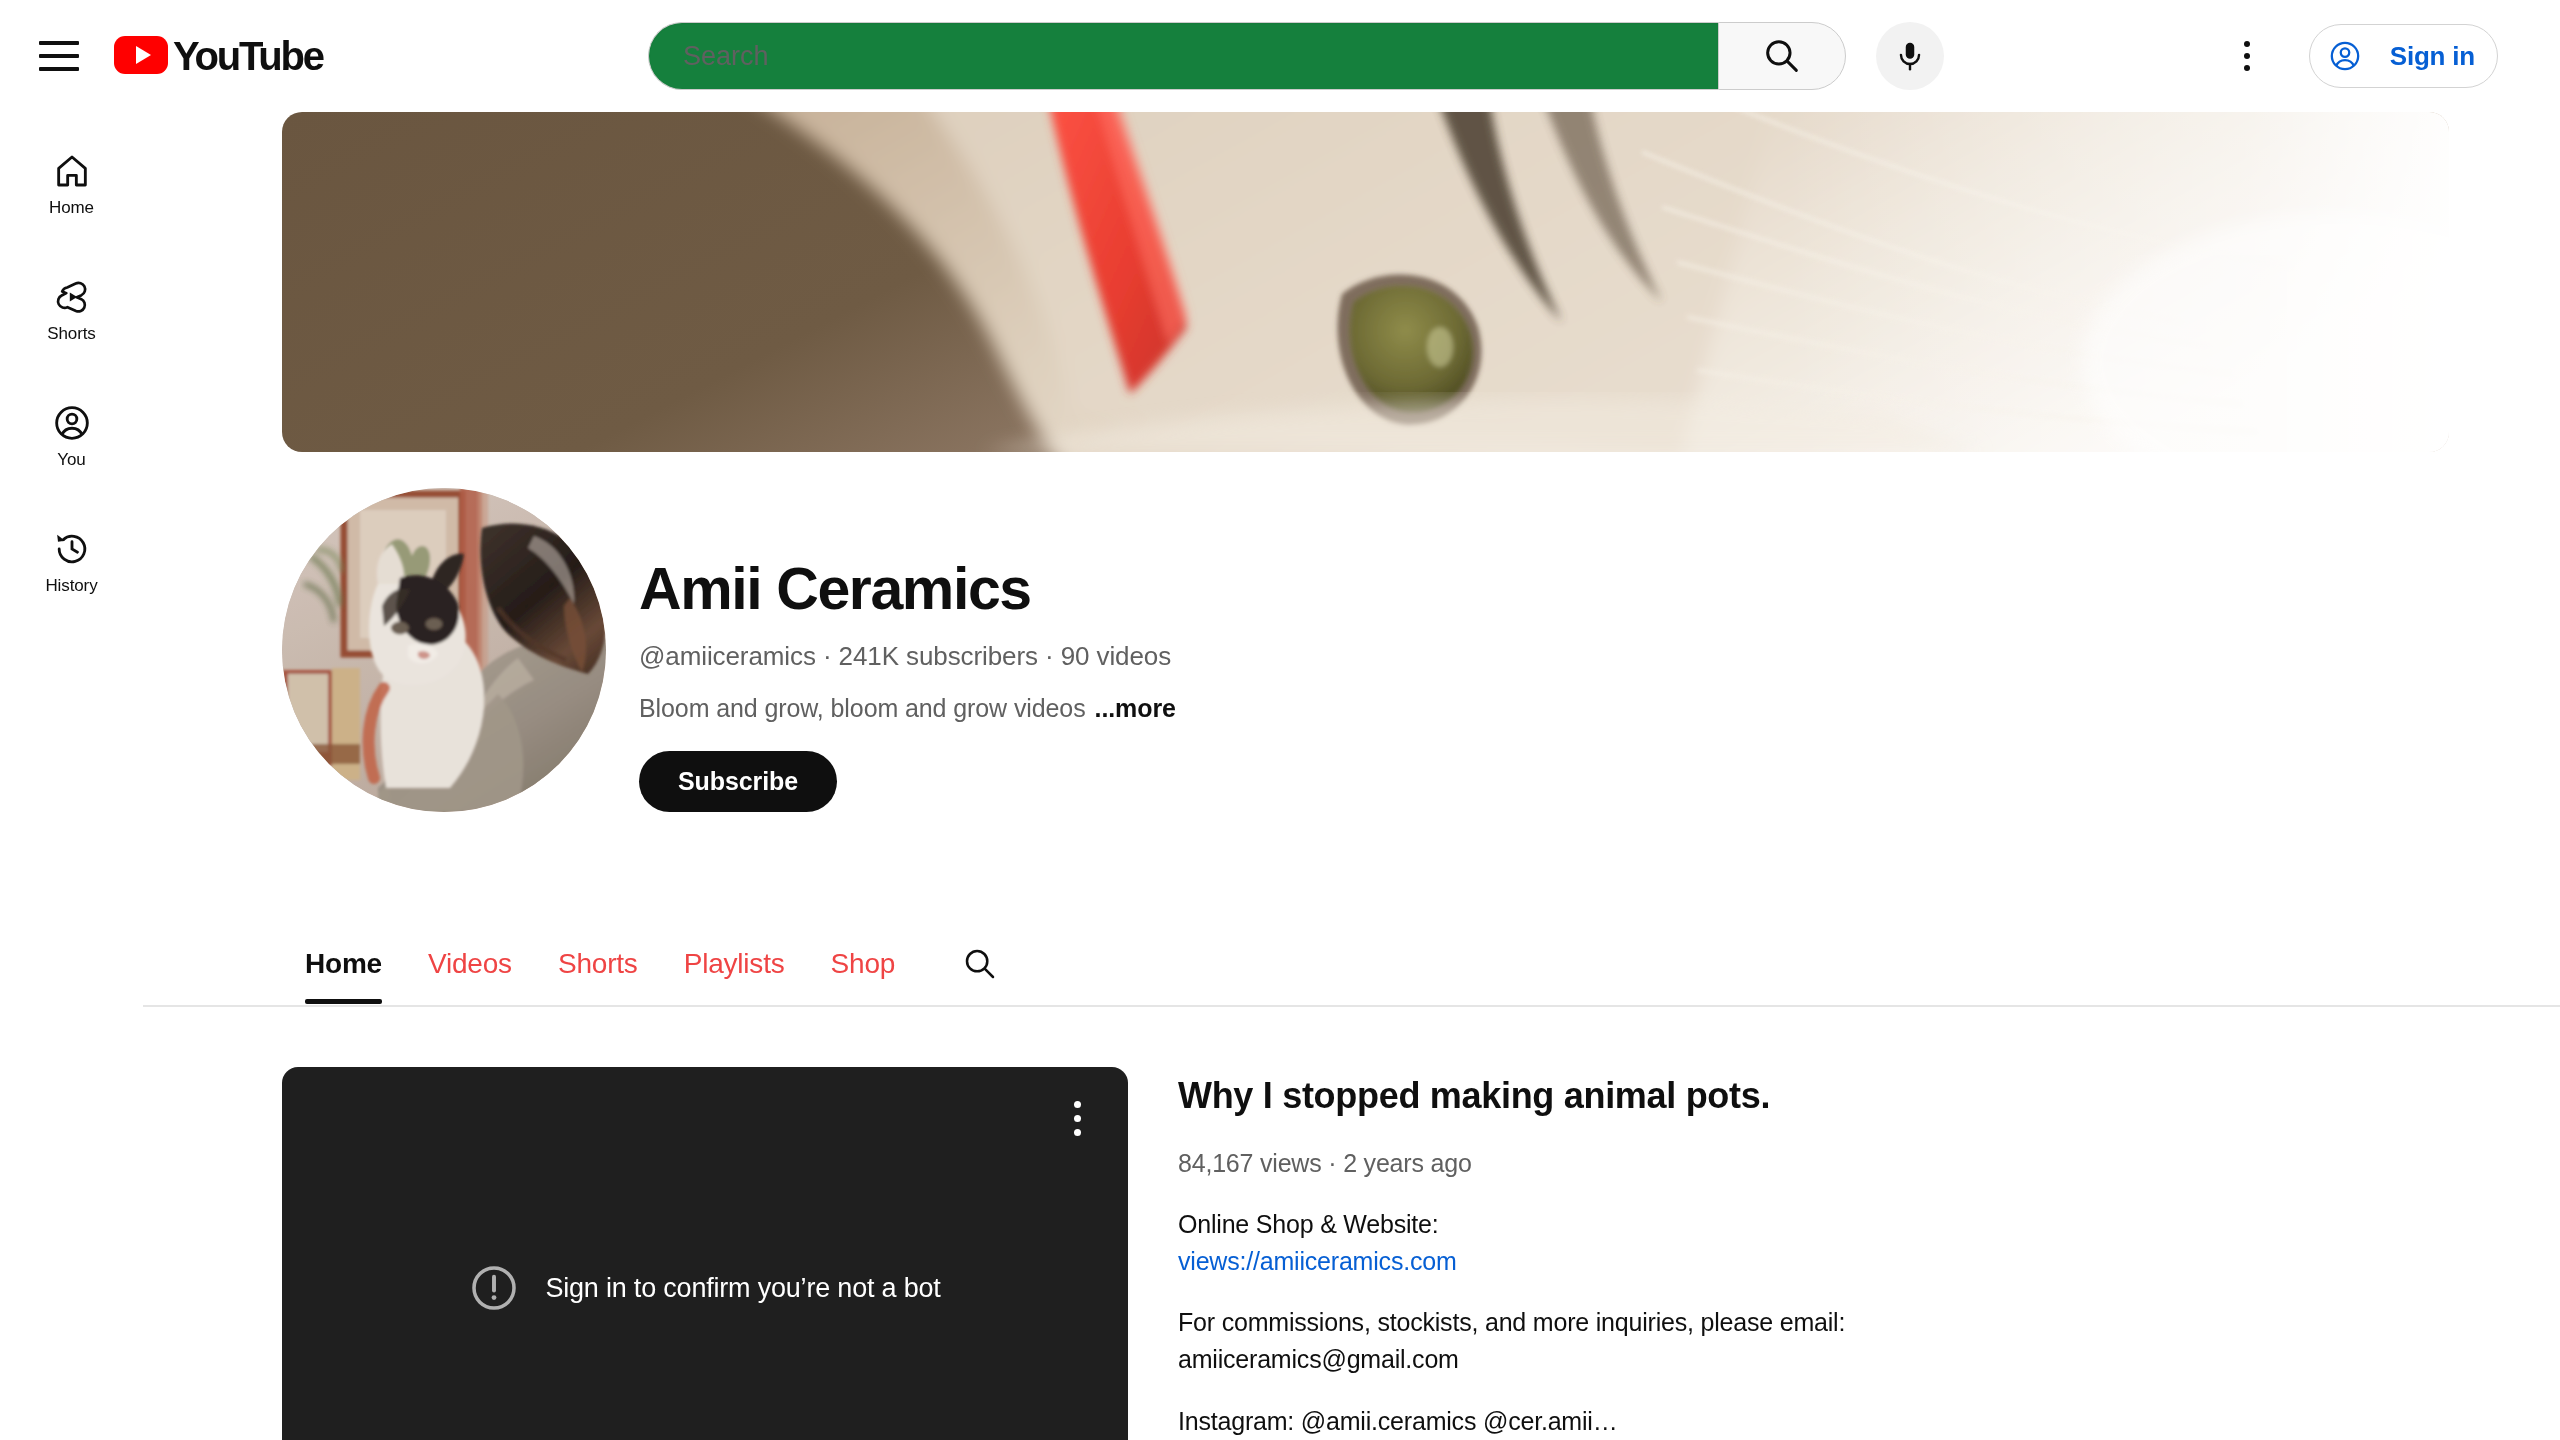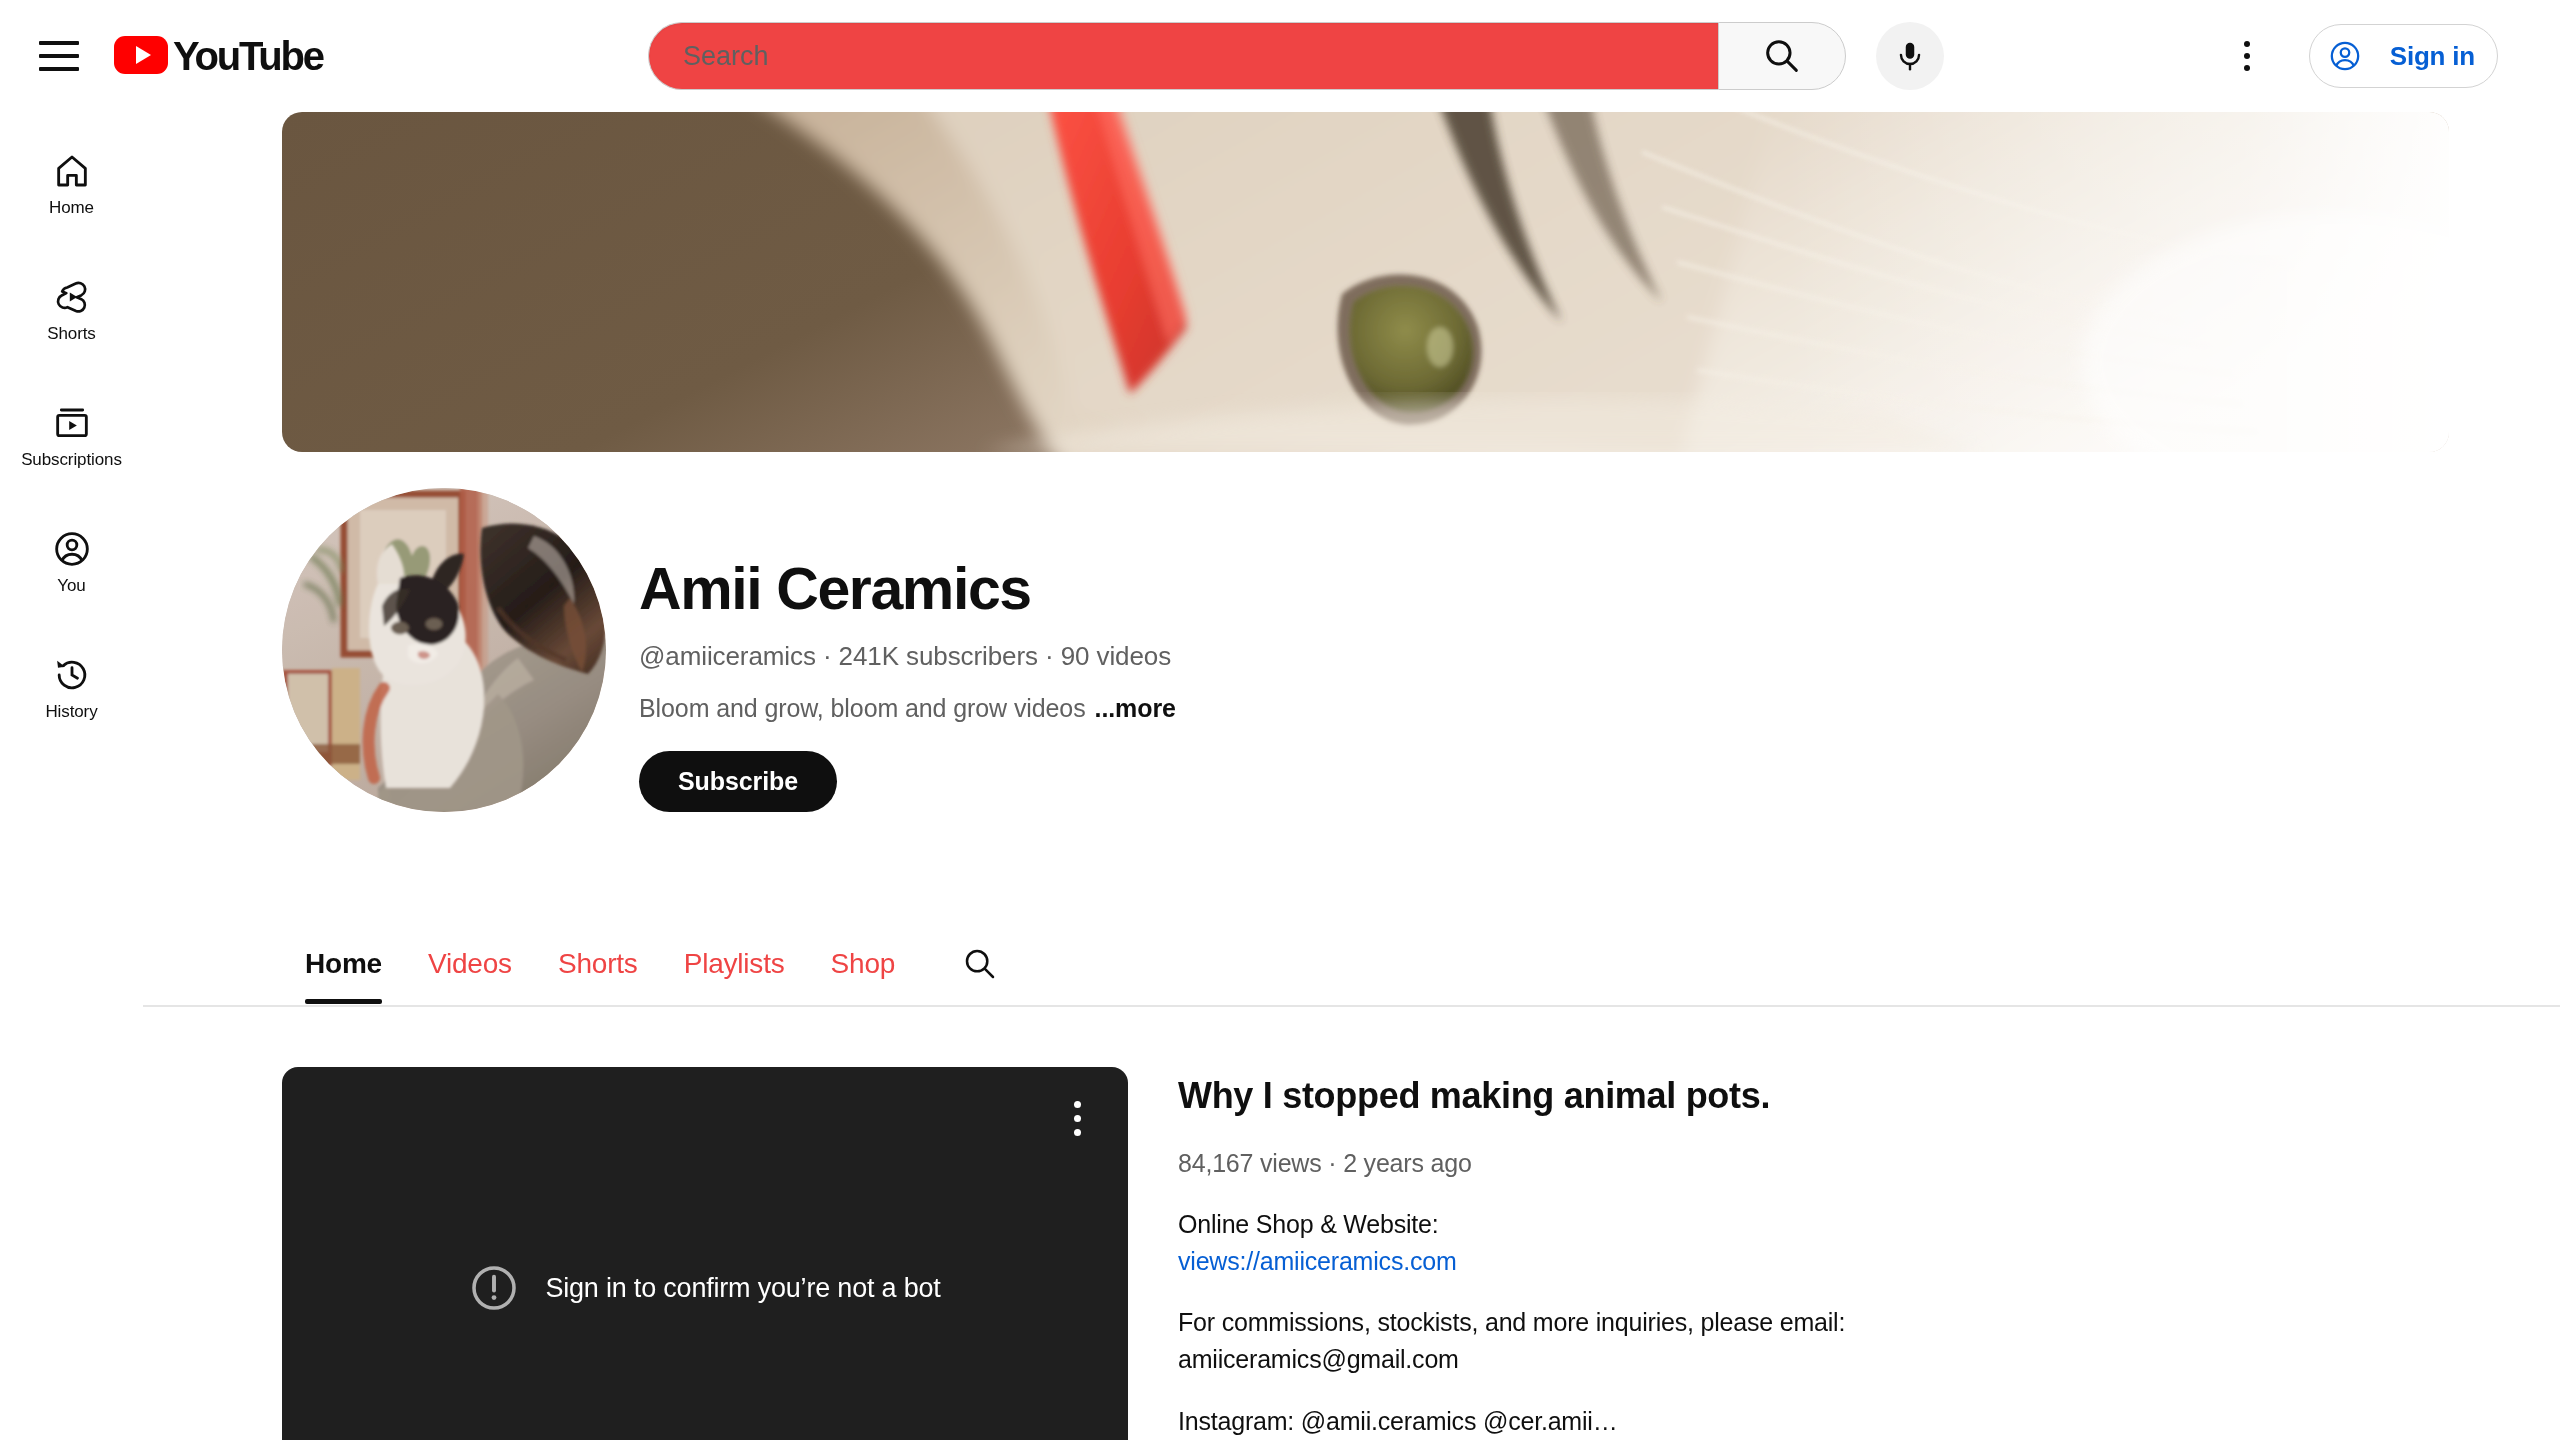--- a/index.html
+++ b/index.html
@@ -39,21 +39,21 @@
     font-size:40px; font-weight:700; color:#0f0f0f;
     letter-spacing:-2.2px; margin-left:5px; line-height:1;
   }
 
   
   .search-wrap{
     position:absolute; left:648px; top:22px; display:flex; align-items:center;
   }
   .search-box{
     width:1070px; height:68px; border:1px solid #cccccc; border-right:none;
-    border-radius:40px 0 0 40px; background:#ef4444;
+    border-radius:40px 0 0 40px; background:#15803d;
     display:flex; align-items:center; padding-left:34px;
     box-shadow: inset 0 1px 2px rgba(0,0,0,0.06);
   }
   .search-box input{
     border:none; outline:none; background:transparent;
     font-size:27px; color:#0f0f0f; width:100%;
     font-family:"Liberation Sans", sans-serif;
   }
   .search-box input::placeholder{ color:#606060; }
   .search-btn{
@@ -249,28 +249,20 @@
   </div>
 
   <div class="mini-item">
     <svg width="40" height="40" viewBox="0 0 24 24">
       <path d="M9.1 6.3 L14.2 3.9 a3.9 3.9 0 0 1 3.5 7 L14.9 12.2 L17.6 13.3 a3.9 3.9 0 0 1 -3.2 7.1 L9.3 18.1 a3.9 3.9 0 0 1 -3.5 -7 L8.6 9.7 L6.1 8.7 a3.9 3.9 0 0 1 3 -2.4 Z" fill="none" stroke="#0f0f0f" stroke-width="1.6" stroke-linejoin="round"></path>
       <path d="M10.7 9.3 L15.1 12 L10.7 14.7 Z" fill="#0f0f0f"></path>
     </svg>
     <span class="mlabel">Shorts</span>
   </div>
 
-  <div class="mini-item">
-    <svg width="40" height="40" viewBox="0 0 24 24">
-      <line x1="5.6" y1="4.2" x2="18.4" y2="4.2" stroke="#0f0f0f" stroke-width="1.7" stroke-linecap="round"></line>
-      <rect x="3.4" y="7.4" width="17.2" height="12.2" rx="1" fill="none" stroke="#0f0f0f" stroke-width="1.7"></rect>
-      <path d="M10.3 10.8 L14.9 13.5 L10.3 16.2 Z" fill="#0f0f0f"></path>
-    </svg>
-    <span class="mlabel">Subscriptions</span>
-  </div>
 
   <div class="mini-item">
     <svg width="40" height="40" viewBox="0 0 24 24">
       <circle cx="12" cy="12" r="9.2" fill="none" stroke="#0f0f0f" stroke-width="1.7"></circle>
       <circle cx="12" cy="9.6" r="2.9" fill="none" stroke="#0f0f0f" stroke-width="1.7"></circle>
       <path d="M5.9 19.1a6.7 6.7 0 0 1 12.2 0" fill="none" stroke="#0f0f0f" stroke-width="1.7"></path>
     </svg>
     <span class="mlabel">You</span>
   </div>
 

